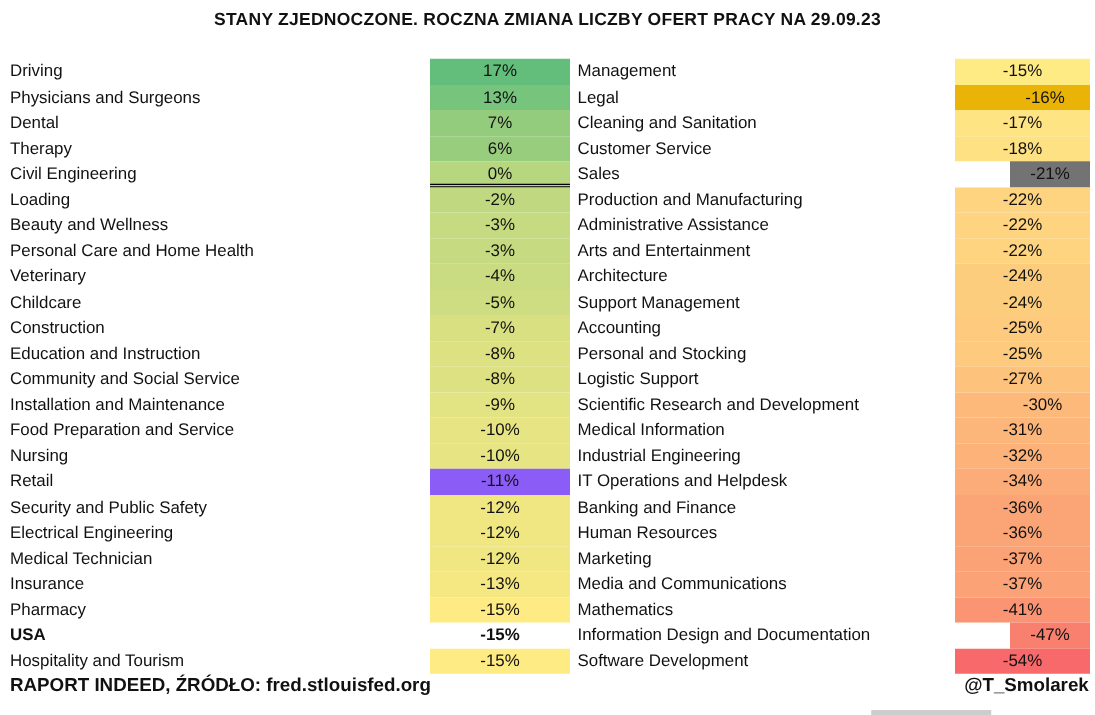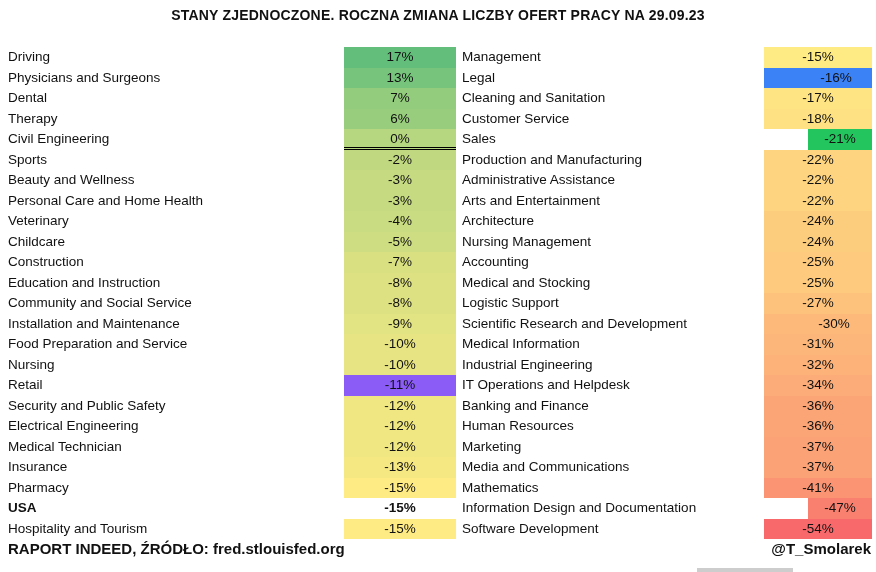--- a/index.html
+++ b/index.html
@@ -48,21 +48,21 @@
     <div class="cat">Driving</div>
     <div class="val" style="background: rgb(99, 190, 123);">17%</div>
     <div class="cat">Physicians and Surgeons</div>
     <div class="val" style="background: rgb(119, 196, 124);">13%</div>
     <div class="cat">Dental</div>
     <div class="val" style="background: rgb(148, 204, 126);">7%</div>
     <div class="cat">Therapy</div>
     <div class="val" style="background: rgb(153, 205, 126);">6%</div>
     <div class="cat">Civil Engineering</div>
     <div class="val divider" style="background: rgb(182, 214, 128);">0%</div>
-    <div class="cat">Sports</div>
+    <div class="cat">Loading</div>
     <div class="val" style="background: rgb(192, 217, 128);">-2%</div>
     <div class="cat">Beauty and Wellness</div>
     <div class="val" style="background: rgb(197, 218, 129);">-3%</div>
     <div class="cat">Personal Care and Home Health</div>
     <div class="val" style="background: rgb(197, 218, 129);">-3%</div>
     <div class="cat">Veterinary</div>
     <div class="val" style="background: rgb(201, 220, 129);">-4%</div>
     <div class="cat">Childcare</div>
     <div class="val" style="background: rgb(206, 221, 129);">-5%</div>
     <div class="cat">Construction</div>
@@ -91,40 +91,40 @@
     <div class="val" style="background: rgb(255, 235, 132);">-15%</div>
     <div class="cat bold">USA</div>
     <div class="val bold">-15%</div>
     <div class="cat">Hospitality and Tourism</div>
     <div class="val" style="background: rgb(255, 235, 132);">-15%</div>
   </div>
 <div class="col col-right">
     <div class="cat">Management</div>
     <div class="val" style="background: rgb(255, 235, 132);">-15%</div>
     <div class="cat">Legal</div>
-    <div class="val" style="background: #3b82f6; padding-left: 36px;">-16%</div>
+    <div class="val" style="background: #eab308; padding-left: 36px;">-16%</div>
     <div class="cat">Cleaning and Sanitation</div>
     <div class="val" style="background: rgb(255, 228, 131); text-align: center;">-17%</div>
     <div class="cat">Customer Service</div>
     <div class="val" style="background: rgb(254, 225, 130);">-18%</div>
     <div class="cat">Sales</div>
-    <div class="val" style="background: #22c55e; margin-left: 44px;">-21%</div>
+    <div class="val" style="background: #737373; margin-left: 44px;">-21%</div>
     <div class="cat">Production and Manufacturing</div>
     <div class="val" style="background: rgb(254, 212, 128);">-22%</div>
     <div class="cat">Administrative Assistance</div>
     <div class="val" style="background: rgb(254, 212, 128);">-22%</div>
     <div class="cat">Arts and Entertainment</div>
     <div class="val" style="background: rgb(254, 212, 128);">-22%</div>
     <div class="cat">Architecture</div>
     <div class="val" style="background: rgb(253, 205, 126);">-24%</div>
-    <div class="cat">Nursing Management</div>
+    <div class="cat">Support Management</div>
     <div class="val" style="background: rgb(253, 205, 126);">-24%</div>
     <div class="cat">Accounting</div>
     <div class="val" style="background: rgb(253, 202, 126);">-25%</div>
-    <div class="cat">Medical and Stocking</div>
+    <div class="cat">Personal and Stocking</div>
     <div class="val" style="background: rgb(253, 202, 126);">-25%</div>
     <div class="cat">Logistic Support</div>
     <div class="val" style="background: rgb(253, 195, 124);">-27%</div>
     <div class="cat">Scientific Research and Development</div>
     <div class="val" style="background: rgb(252, 185, 122); padding-left: 32px;">-30%</div>
     <div class="cat">Medical Information</div>
     <div class="val" style="background: rgb(252, 182, 122);">-31%</div>
     <div class="cat">Industrial Engineering</div>
     <div class="val" style="background: rgb(252, 178, 121);">-32%</div>
     <div class="cat">IT Operations and Helpdesk</div>

